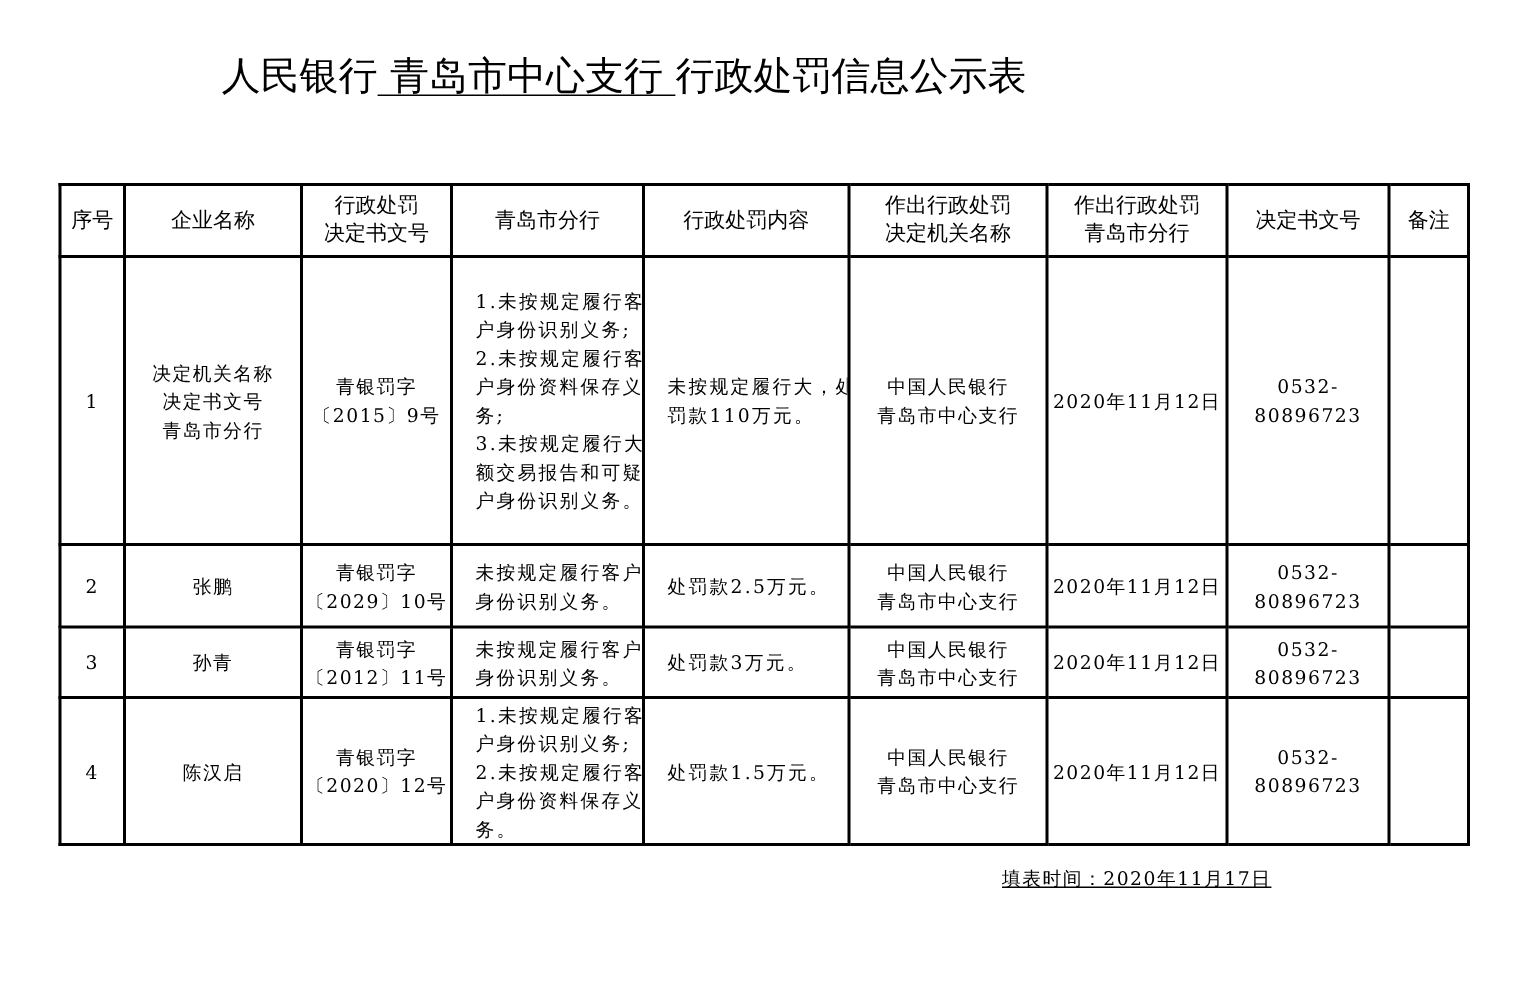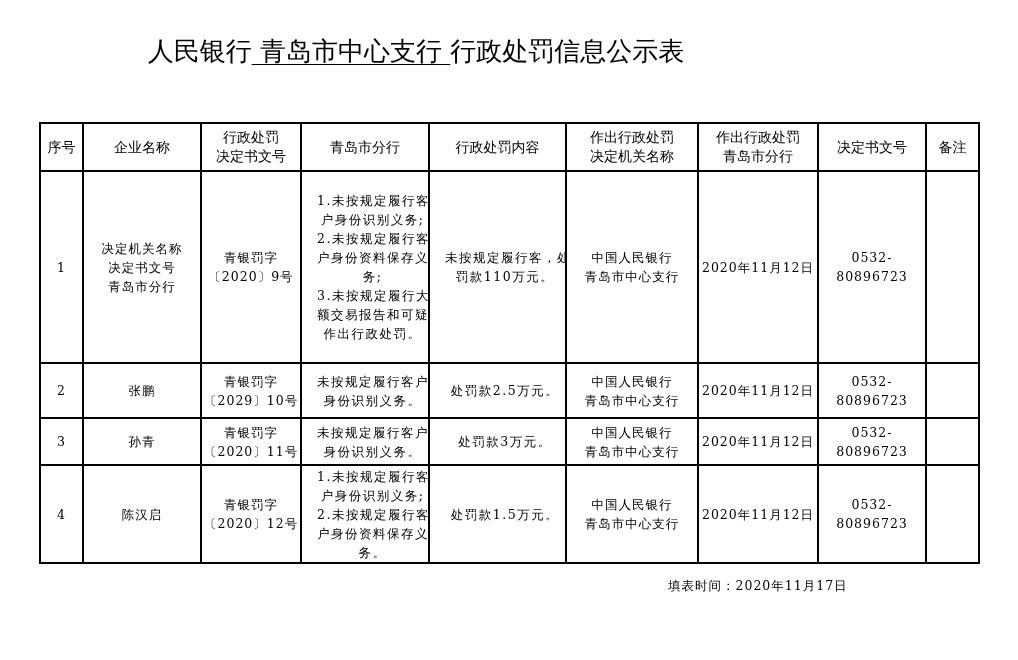--- a/index.html
+++ b/index.html
@@ -20,30 +20,30 @@
     overflow: hidden;
   }
   table.grid th {
     font-family: "DejaVu Sans", sans-serif; font-weight: normal; font-size: 14px; line-height: 19px;
     text-align: center;
   }
   table.grid td {
     font-family: "DejaVu Serif", serif; font-size: 12.5px; line-height: 19px;
     text-align: center; letter-spacing: 1px;
   }
-  table.grid td.left { text-align: center; padding-left: 15px; padding-right: 0; letter-spacing: 1.5px; }
+  table.grid td.left { text-align: left; padding-left: 15px; padding-right: 0; letter-spacing: 1.5px; }
   tr.h-head { height: 48px; }
   tr.h-r1 { height: 192px; }
   tr.h-r2 { height: 55px; }
   tr.h-r3 { height: 47px; }
   tr.h-r4 { height: 98px; }
   .line { display: block; white-space: nowrap; }
   .footer {
     position: absolute; left: 668px; top: 578px;
-    font-family: "DejaVu Serif", serif; font-size: 12.5px; letter-spacing: 1px;
+    font-family: "DejaVu Serif", serif; font-size: 12.5px; letter-spacing: 1px; text-decoration: underline;
   }
 </style>
 </head>
 <body>
 
 <div class="title">
   <span>人民银行</span><span class="u"> 青岛市中心支行 </span><span>行政处罚信息公示表</span>
 </div>
 
 <table class="grid">
@@ -94,34 +94,34 @@
 
   <tr class="h-r1">
     <td>1</td>
     <td>
       <span class="line">决定机关名称</span>
       <span class="line">决定书文号</span>
       <span class="line">青岛市分行</span>
     </td>
     <td>
       <span class="line">青银罚字</span>
-      <span class="line">〔2020〕9号</span>
+      <span class="line">〔2015〕9号</span>
     </td>
     <td class="left">
       <span class="line">1.未按规定履行客</span>
       <span class="line">户身份识别义务;</span>
       <span class="line">2.未按规定履行客</span>
       <span class="line">户身份资料保存义</span>
       <span class="line">务;</span>
       <span class="line">3.未按规定履行大</span>
       <span class="line">额交易报告和可疑</span>
-      <span class="line">作出行政处罚。</span>
-    </td>
-    <td class="left">
-      <span class="line">未按规定履行客，处</span>
+      <span class="line">户身份识别义务。</span>
+    </td>
+    <td class="left">
+      <span class="line">未按规定履行大，处</span>
       <span class="line">罚款110万元。</span>
     </td>
     <td>
       <span class="line">中国人民银行</span>
       <span class="line">青岛市中心支行</span>
     </td>
     <td>2020年11月12日</td>
     <td>0532-80896723</td>
     <td></td>
   </tr>
@@ -151,21 +151,21 @@
     <td></td>
   </tr>
 
   <tr class="h-r3">
     <td>3</td>
     <td>
       <span class="line">孙青</span>
     </td>
     <td>
       <span class="line">青银罚字</span>
-      <span class="line">〔2020〕11号</span>
+      <span class="line">〔2012〕11号</span>
     </td>
     <td class="left">
       <span class="line">未按规定履行客户</span>
       <span class="line">身份识别义务。</span>
     </td>
     <td class="left">
       <span class="line">处罚款3万元。</span>
     </td>
     <td>
       <span class="line">中国人民银行</span>

